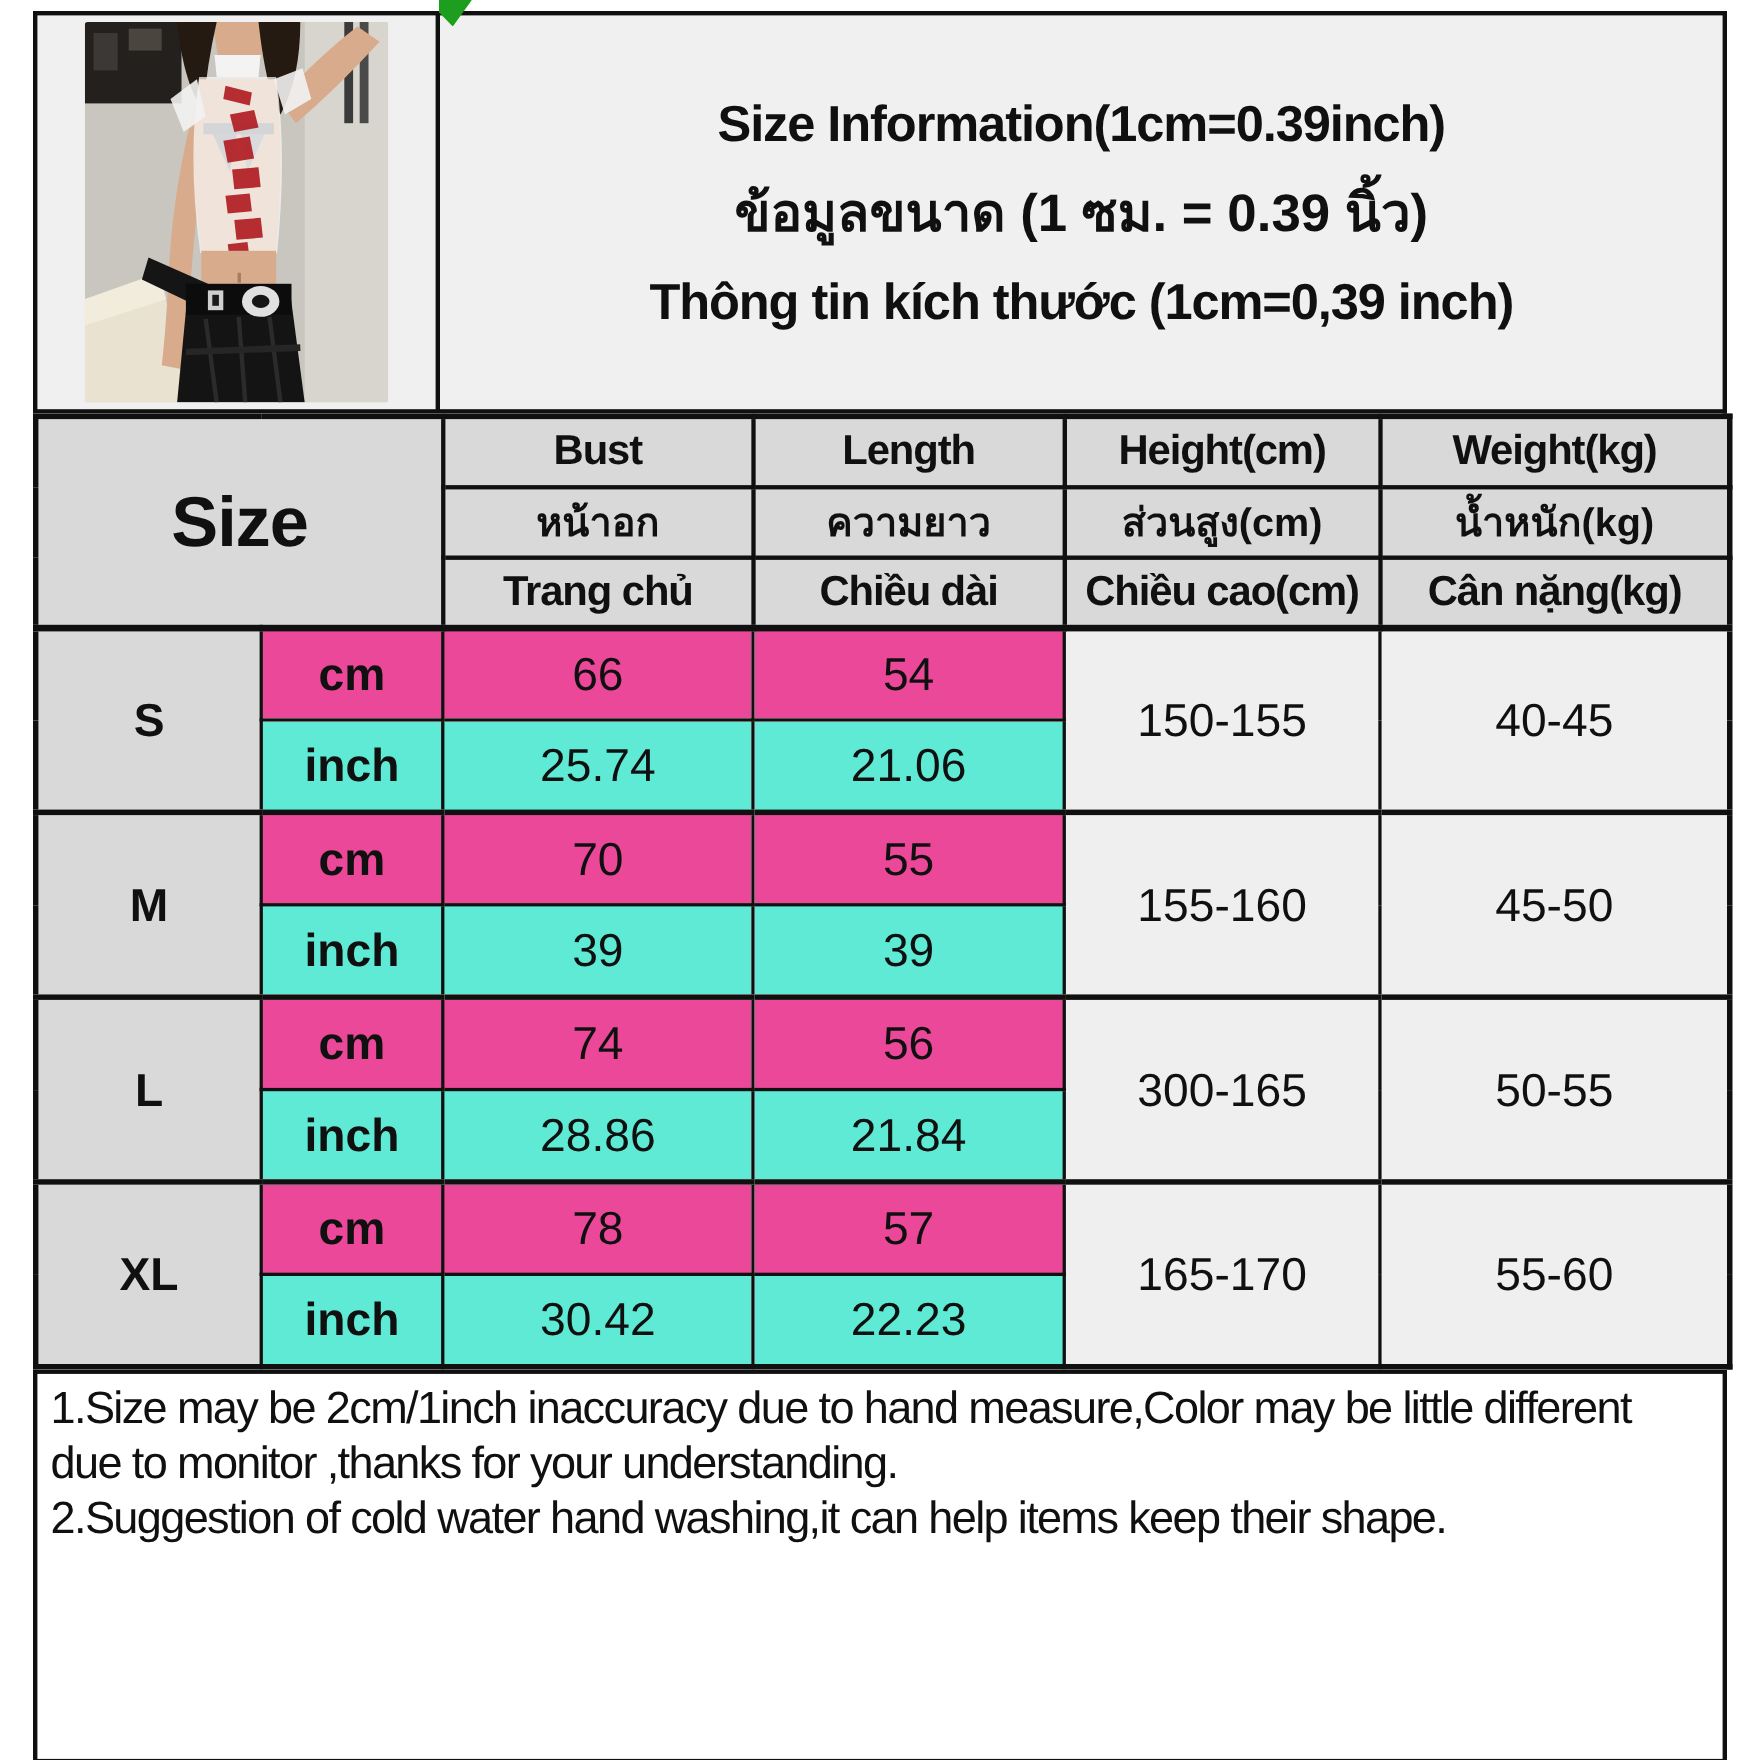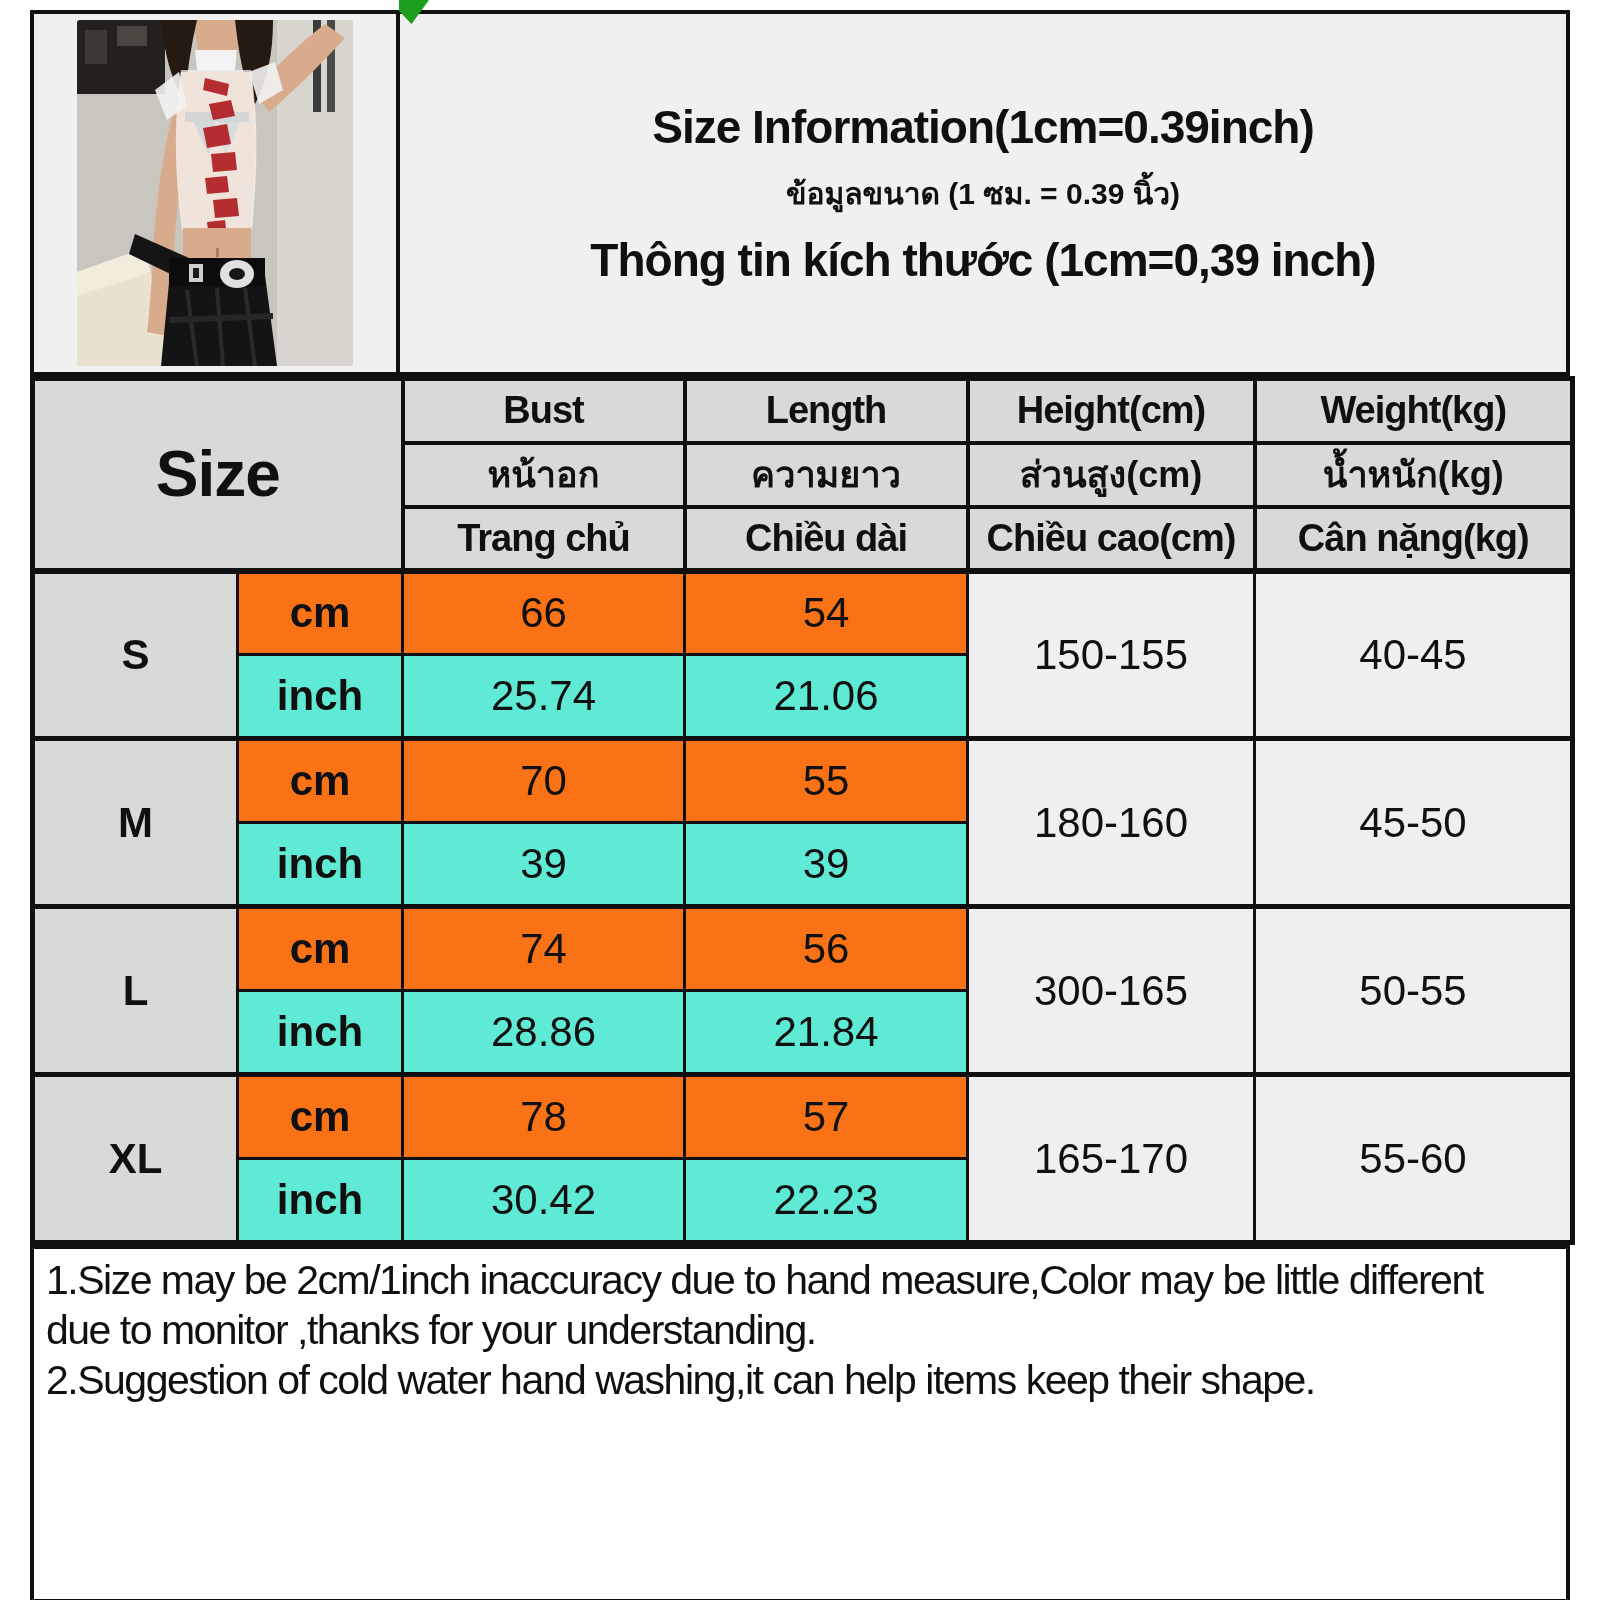--- a/index.html
+++ b/index.html
@@ -15,21 +15,21 @@
     display:flex; align-items:center; justify-content:center;
   }
   .photo-frame { width:276px; height:346px; overflow:hidden; border-radius:3px; }
   .title-cell {
     flex:1; height:366px;
     border:4px solid #101010; border-left:none; background:#f0f0f0;
     display:flex; flex-direction:column; align-items:center; justify-content:center;
     text-align:right; gap:16px;
   }
   .title-en, .title-vi { font-size:46px; font-weight:bold; letter-spacing:-1px; }
-  .title-th { font-size:30px; font-weight:bold; }
+  .title-th { font-size:48px; font-weight:bold; }
 
   .green-flag {
     position:absolute; top:0; left:399px; width:30px; height:24px;
     background:#1e9e1e;
     clip-path:polygon(0 0, 100% 0, 42% 100%, 0 46%);
   }
 
   
   table.size-table {
     border-collapse:collapse; table-layout:fixed;
@@ -40,21 +40,21 @@
     overflow:hidden; padding:0 4px;
   }
   .size-table thead th { background:#d9d9d9; font-weight:bold; height:64px; }
   .size-table thead { border-bottom:6px solid #101010; }
   .size-table thead th { border-width:4px; }
   th.size-head { font-size:64px; letter-spacing:-1px; }
   .hdr-en, .hdr-vi { font-size:38px; letter-spacing:-1px; }
   .hdr-th { font-size:36px; }
 
   .size-table tbody td { height:84px; font-size:42px; }
-  tr.row-cm td { background:#f97316; }
+  tr.row-cm td { background:#ec4899; }
   tr.row-inch td { background:#5eead4; }
   tr.row-cm td { border-top:5px solid #101010; }
   td.size-cell { background:#d9d9d9 !important; font-weight:bold; font-size:46px; }
   td.unit-cell { font-weight:bold; font-size:38px; }
   td.merged { background:#efefef !important; }
 
   
   .attention-box {
     width:1540px; height:358px;
     border:4px solid #101010; background:#ffffff;
@@ -184,21 +184,21 @@
     <td class="unit-cell">inch</td>
     <td>25.74</td>
     <td>21.06</td>
   </tr>
 
   <tr class="row-cm">
     <td class="size-cell" rowspan="2">M</td>
     <td class="unit-cell">cm</td>
     <td>70</td>
     <td>55</td>
-    <td class="merged" rowspan="2">180-160</td>
+    <td class="merged" rowspan="2">155-160</td>
     <td class="merged" rowspan="2">45-50</td>
   </tr>
   <tr class="row-inch">
     <td class="unit-cell">inch</td>
     <td>39</td>
     <td>39</td>
   </tr>
 
   <tr class="row-cm">
     <td class="size-cell" rowspan="2">L</td>

